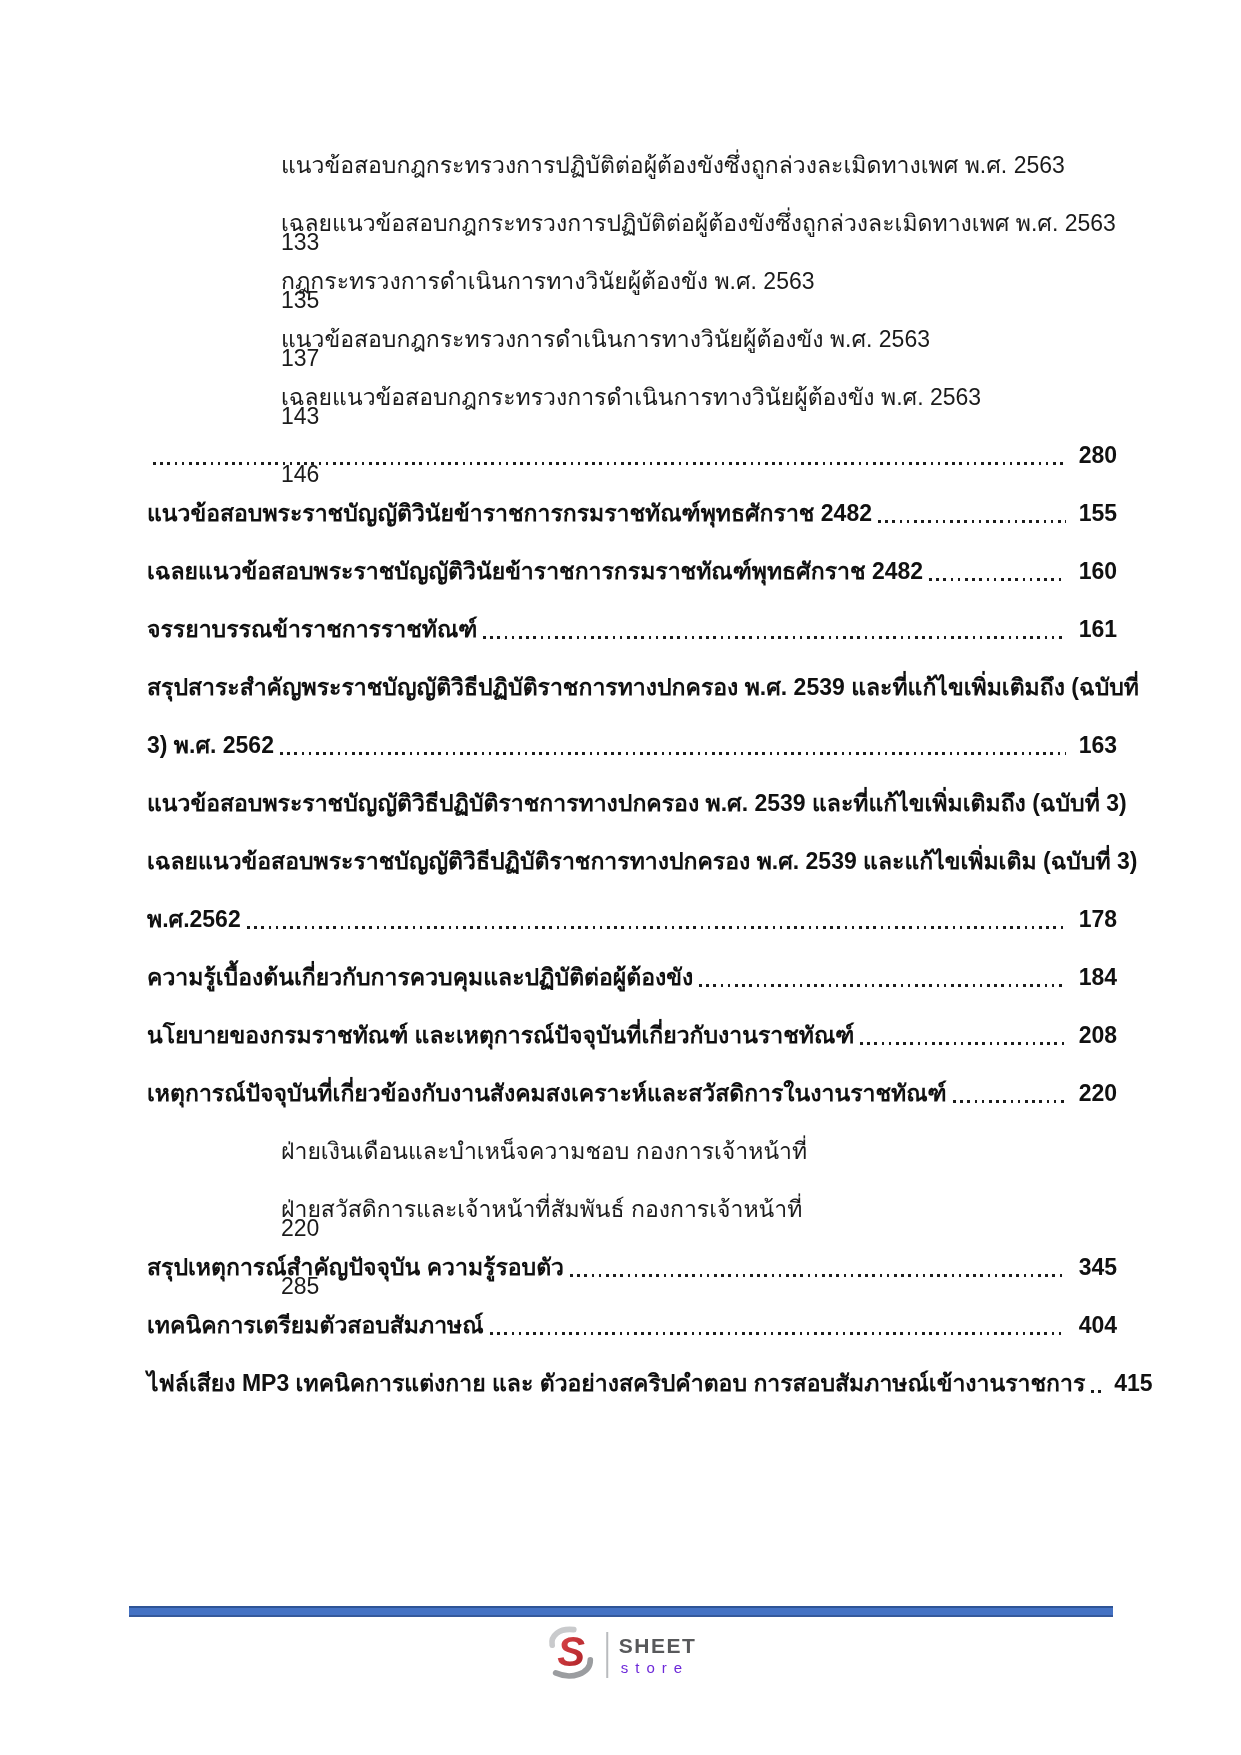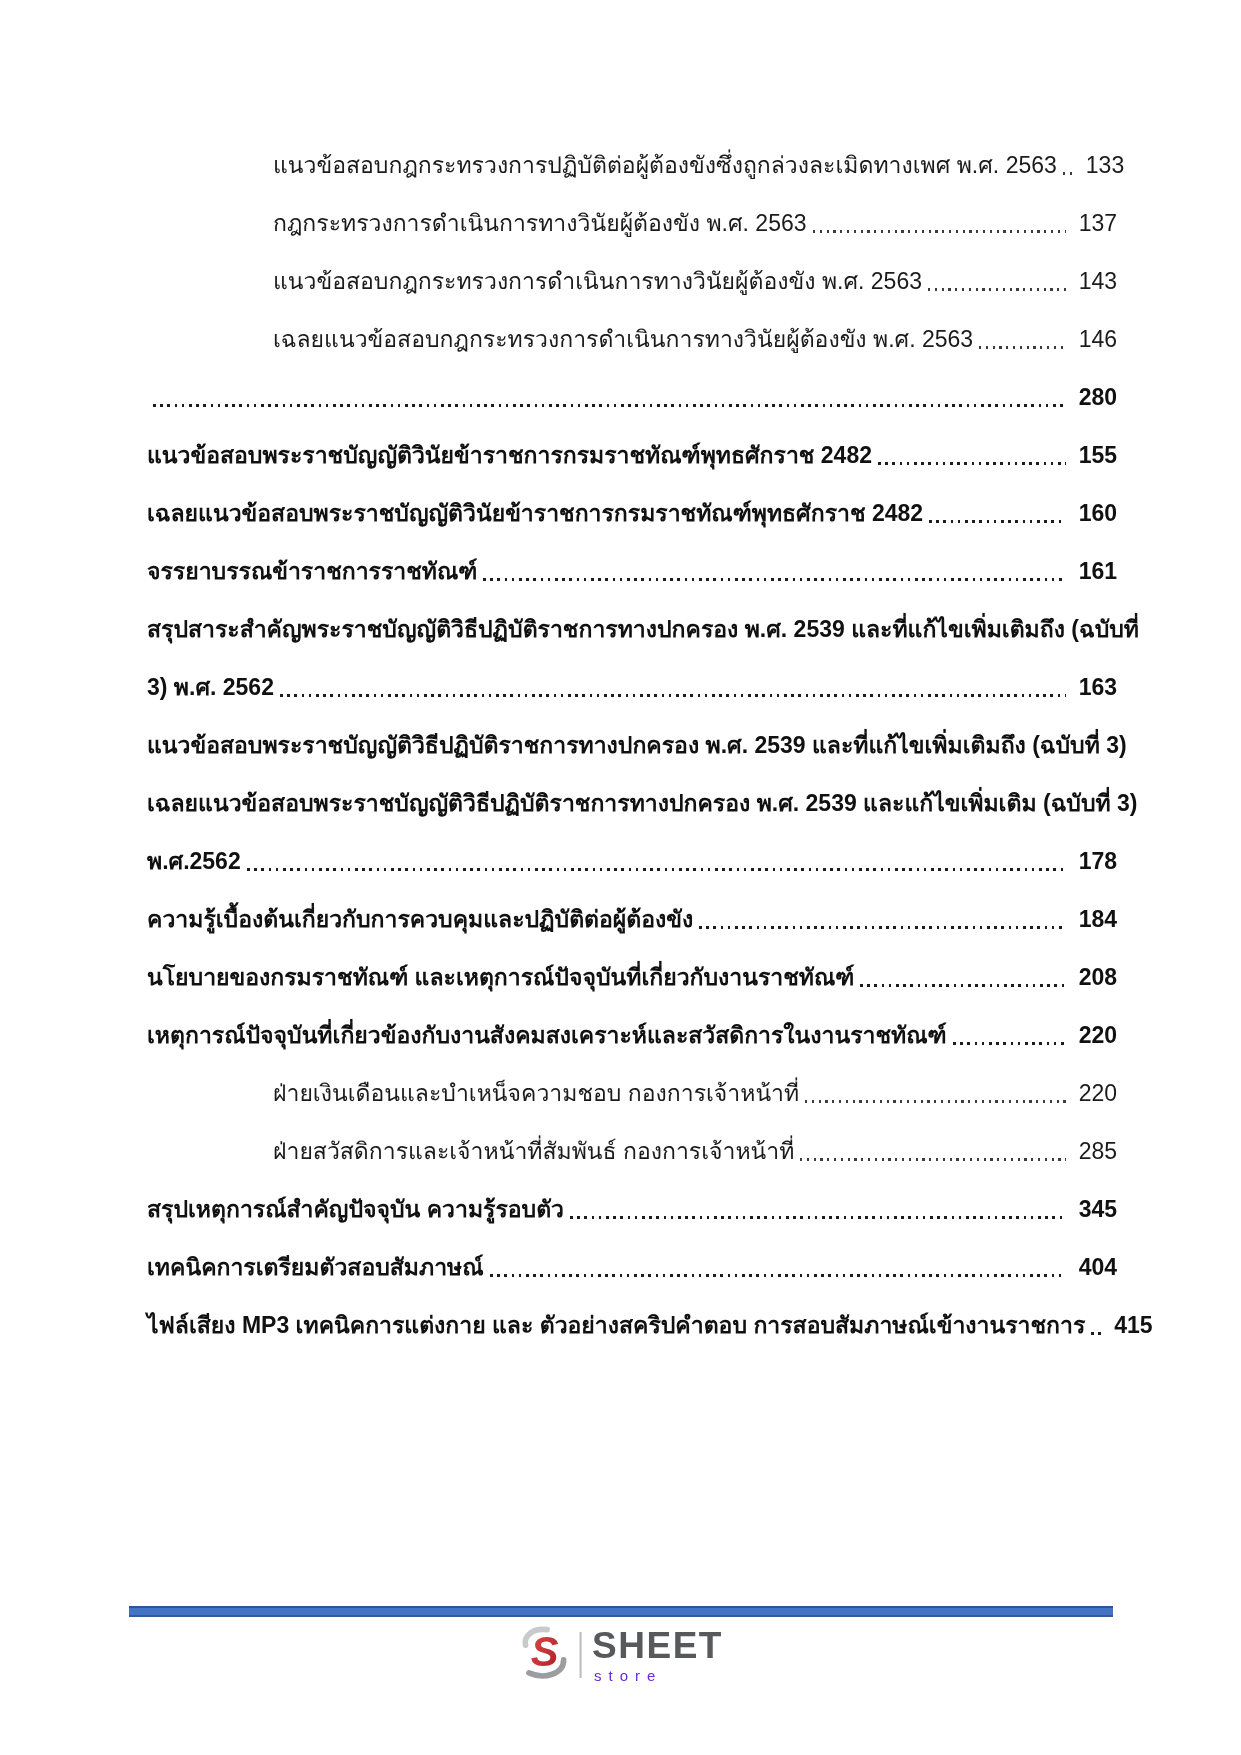--- a/index.html
+++ b/index.html
@@ -19,21 +19,21 @@
   }
   .toc-row{
     display:flex;
     align-items:baseline;
     height:58px;
     line-height:58px;
     font-size:23px;
     font-weight:400;
   }
   .toc-row.bold{font-weight:700;color:#111;}
-  .toc-row.indent{padding-left:126px;}
+  .toc-row.indent{padding-left:126px;flex-direction:column;}
   .toc-title{white-space:nowrap;flex:0 0 auto;}
   .leader{
     flex:1 1 10px;
     min-width:10px;
     height:3px;
     align-self:flex-end;
     margin:0 5px 19px 6px;
     background-image:repeating-linear-gradient(to right,#3c3c3c 0 2.2px,transparent 2.2px 6.8px);
     background-repeat:repeat-x;
   }
@@ -58,39 +58,44 @@
   }
   .logo-icon{flex:0 0 auto;margin-right:9px;}
   .logo-divider{
     flex:0 0 auto;
     width:2px;height:46px;
     background:#b9bbbe;
     margin-right:11px;
   }
   .logo-text{display:flex;flex-direction:column;justify-content:center;}
   .logo-brand{
-    font-size:37px;font-weight:700;
+    font-size:21px;font-weight:700;
     color:#58595B;letter-spacing:1.5px;line-height:1;
   }
   .logo-sub{
     font-size:15px;font-weight:400;
     color:#6d28d9;letter-spacing:7px;
     line-height:1;margin-top:4px;padding-left:2px;
   }
 </style>
 </head>
 <body>
 
 <div class="page">
 
   <div class="toc" id="toc">
       <div class="toc-row indent">
         <span class="toc-title">แนวข้อสอบกฎกระทรวงการปฏิบัติต่อผู้ต้องขังซึ่งถูกล่วงละเมิดทางเพศ พ.ศ. 2563</span>
         <span class="leader"></span>
         <span class="pagenum">133</span>
+      </div>
+      <div class="toc-row indent">
+        <span class="toc-title">เฉลยแนวข้อสอบกฎกระทรวงการปฏิบัติต่อผู้ต้องขังซึ่งถูกล่วงละเมิดทางเพศ พ.ศ. 2563</span>
+        <span class="leader"></span>
+        <span class="pagenum">135</span>
       </div>
       <div class="toc-row indent">
         <span class="toc-title">กฎกระทรวงการดำเนินการทางวินัยผู้ต้องขัง พ.ศ. 2563</span>
         <span class="leader"></span>
         <span class="pagenum">137</span>
       </div>
       <div class="toc-row indent">
         <span class="toc-title">แนวข้อสอบกฎกระทรวงการดำเนินการทางวินัยผู้ต้องขัง พ.ศ. 2563</span>
         <span class="leader"></span>
         <span class="pagenum">143</span>

